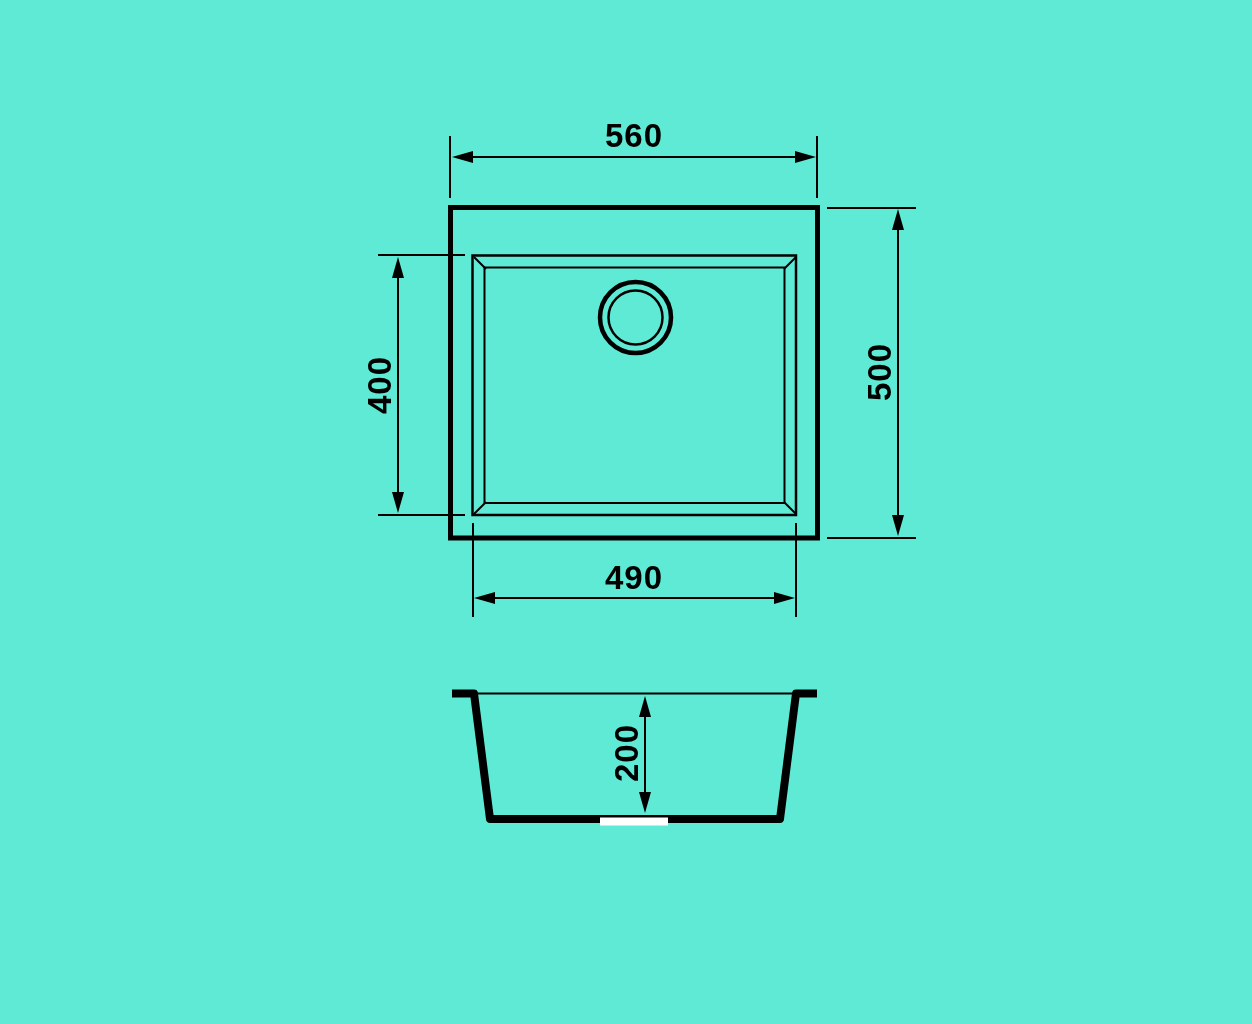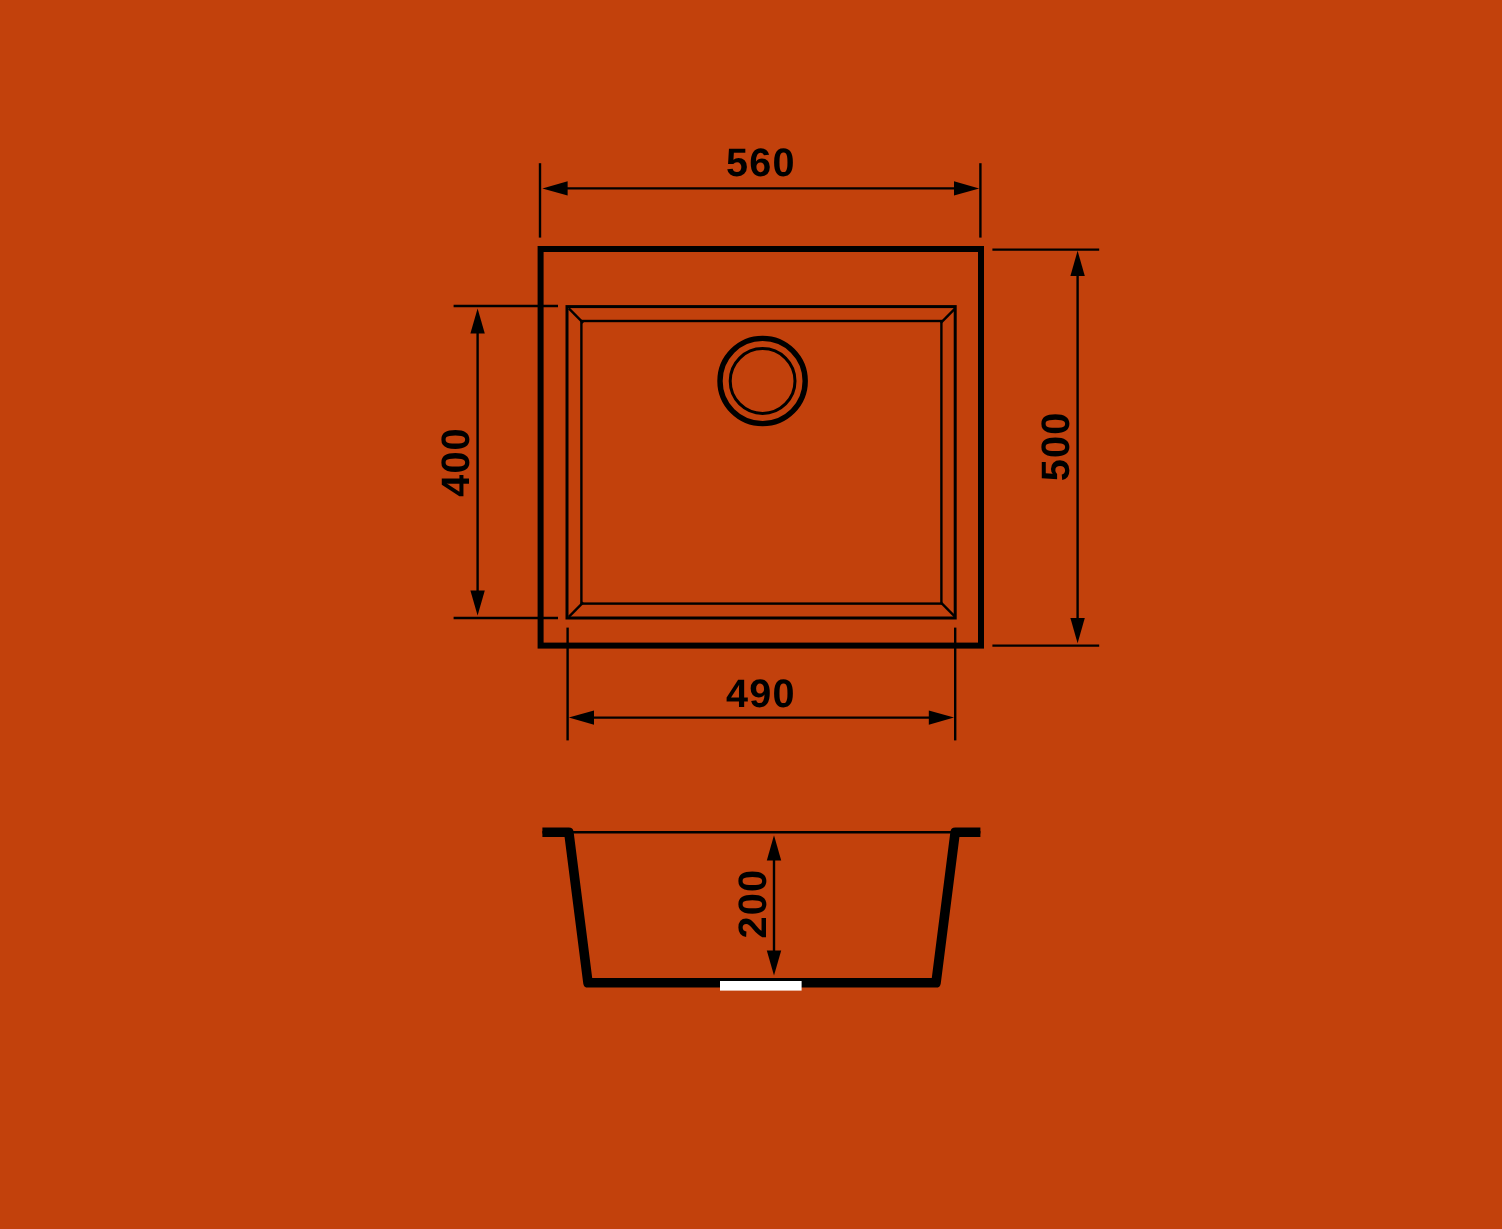--- a/index.html
+++ b/index.html
@@ -4,21 +4,21 @@
 <style>
   html, body {
     margin: 0;
     padding: 0;
     background: #ffffff;
   }
   .page {
     position: relative;
     width: 1252px;
     height: 1024px;
-    background: #c2410c;
+    background: #5eead4;
     overflow: hidden;
   }
   svg { display: block; }
   .thick  { stroke: #000; stroke-width: 5;   fill: none; }
   .mid    { stroke: #000; stroke-width: 2.5; fill: none; }
   .thin   { stroke: #000; stroke-width: 2;   fill: none; }
   .body-line { stroke: #000; stroke-width: 8; fill: none;
                stroke-linejoin: round; stroke-linecap: butt; }
   .arrow  { fill: #000; stroke: none; }
   .dim-label {

